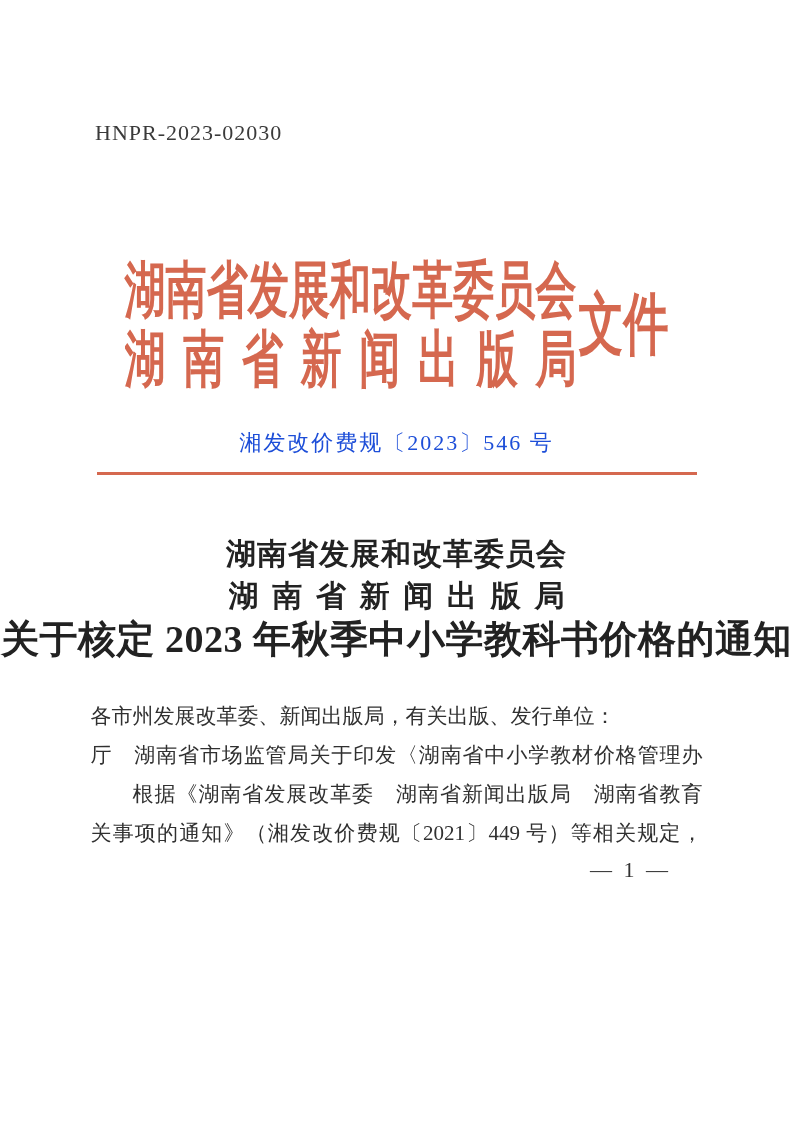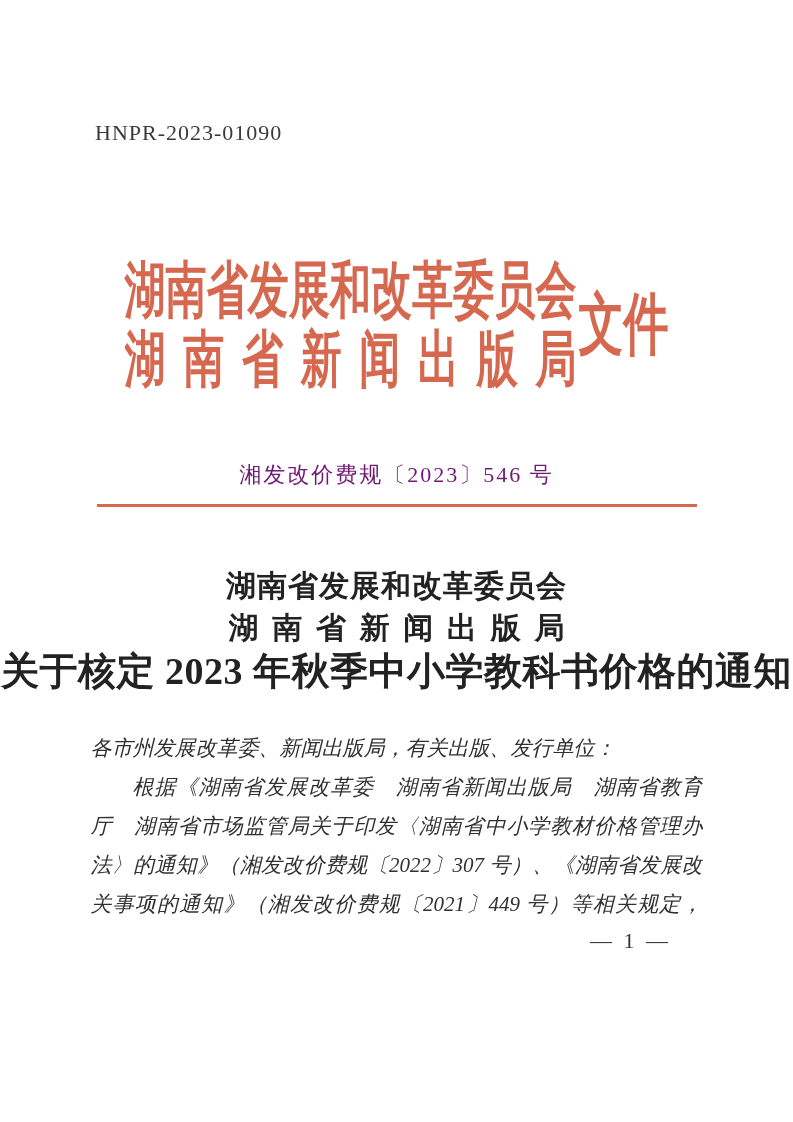--- a/index.html
+++ b/index.html
@@ -54,26 +54,26 @@
     font-size: 45px;
     font-weight: bold;
     transform: scaleY(1.5);
     transform-origin: center center;
     line-height: 50px;
     margin-left: 2px;
     white-space: nowrap;
   }
   
   .doc-number {
-    margin-top: 66px;
+    margin-top: 34px;
     text-align: center;
     font-size: 22px;
     line-height: 30px;
     letter-spacing: 2px;
-    color: #701a75;
+    color: #1d4ed8;
   }
   .red-rule {
     width: 600px;
     margin: 14px auto 0;
     border: 0;
     border-top: 3px solid var(--accent);
   }
   
   .title-block {
     margin-top: 58px;
@@ -98,21 +98,20 @@
     width: 612px;
     font-size: 21px;
     color: #303030;
   }
   .body-line {
     line-height: 39px;
     height: 39px;
     overflow: hidden;
     text-align: justify;
     text-align-last: justify;
-    font-style: italic;
   }
   .body-line.no-justify {
     text-align: left;
     text-align-last: left;
   }
   .body-line.indent { text-indent: 2em; }
   
   .page-number {
     margin-top: 2px;
     text-align: right;
@@ -121,21 +120,21 @@
     line-height: 30px;
     letter-spacing: 3px;
     color: #333;
   }
 </style>
 </head>
 <body>
 
 <div class="page">
 
-  <div class="ref-code">HNPR-2023-01090</div>
+  <div class="ref-code">HNPR-2023-02030</div>
 
   <div class="letterhead">
     <div class="lh-agencies">
       <div class="lh-line1">湖南省发展和改革委员会</div>
       <div class="lh-line2">湖南省新闻出版局</div>
     </div>
     <div class="lh-suffix">文件</div>
   </div>
 
   <div class="doc-number">湘发改价费规〔2023〕546 号</div>
@@ -143,21 +142,20 @@
   <hr class="red-rule">
 
   <div class="title-block">
     <div class="title-l1">湖南省发展和改革委员会</div>
     <div class="title-l2">湖南省新闻出版局</div>
     <div class="title-l3">关于核定 2023 年秋季中小学教科书价格的通知</div>
   </div>
 
   <div class="body-text">
     <div class="body-line no-justify">各市州发展改革委、新闻出版局，有关出版、发行单位：</div>
+    <div class="body-line">厅　湖南省市场监管局关于印发〈湖南省中小学教材价格管理办</div>
     <div class="body-line indent">根据《湖南省发展改革委　湖南省新闻出版局　湖南省教育</div>
-    <div class="body-line">厅　湖南省市场监管局关于印发〈湖南省中小学教材价格管理办</div>
-    <div class="body-line">法〉的通知》（湘发改价费规〔2022〕307 号）、《湖南省发展改</div>
     <div class="body-line">关事项的通知》（湘发改价费规〔2021〕449 号）等相关规定，</div>
   </div>
 
   <div class="page-number">— 1 —</div>
 
 </div>
 
 </body></html>

